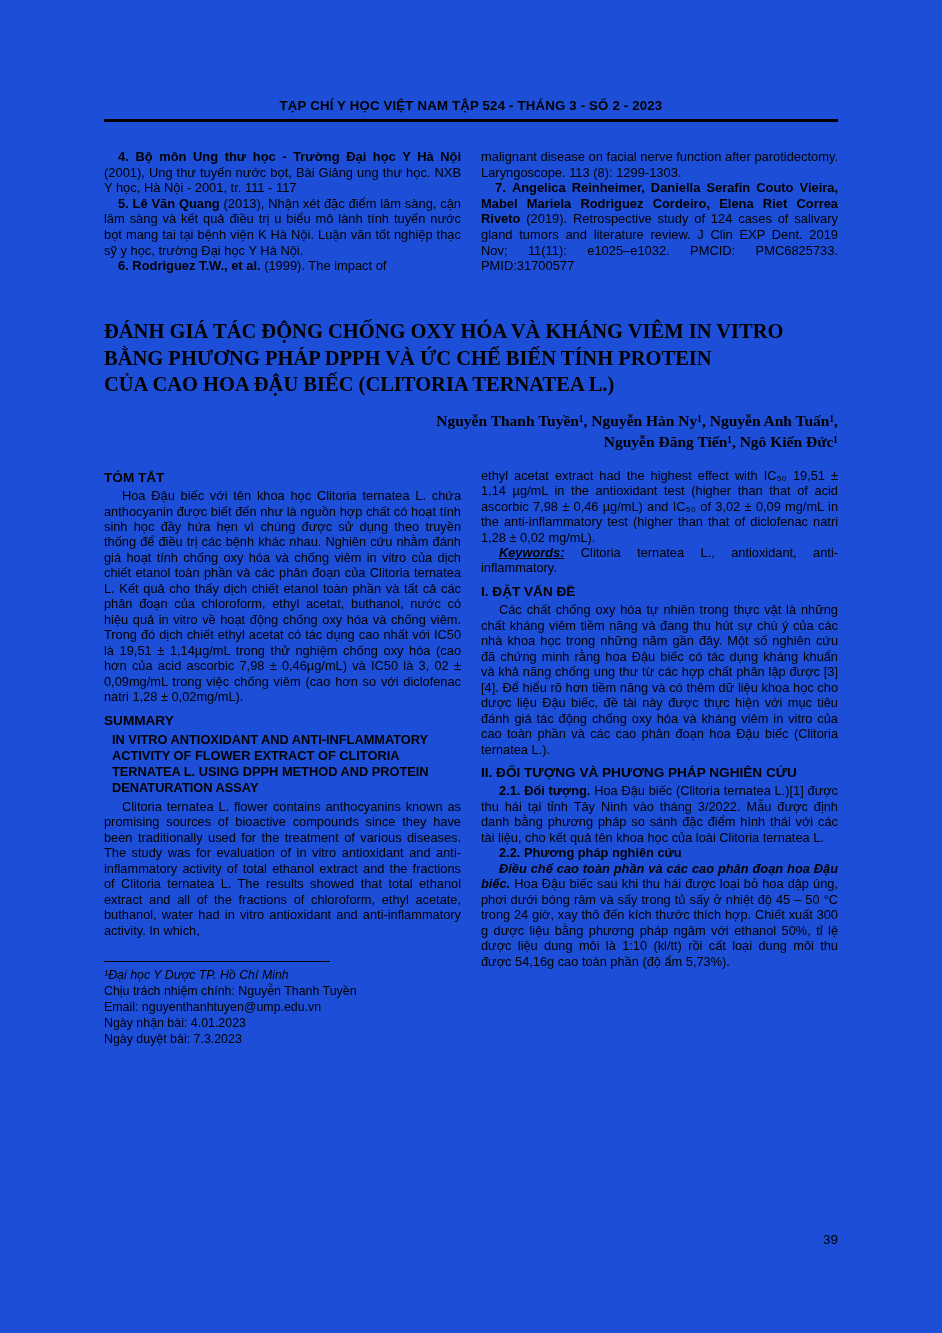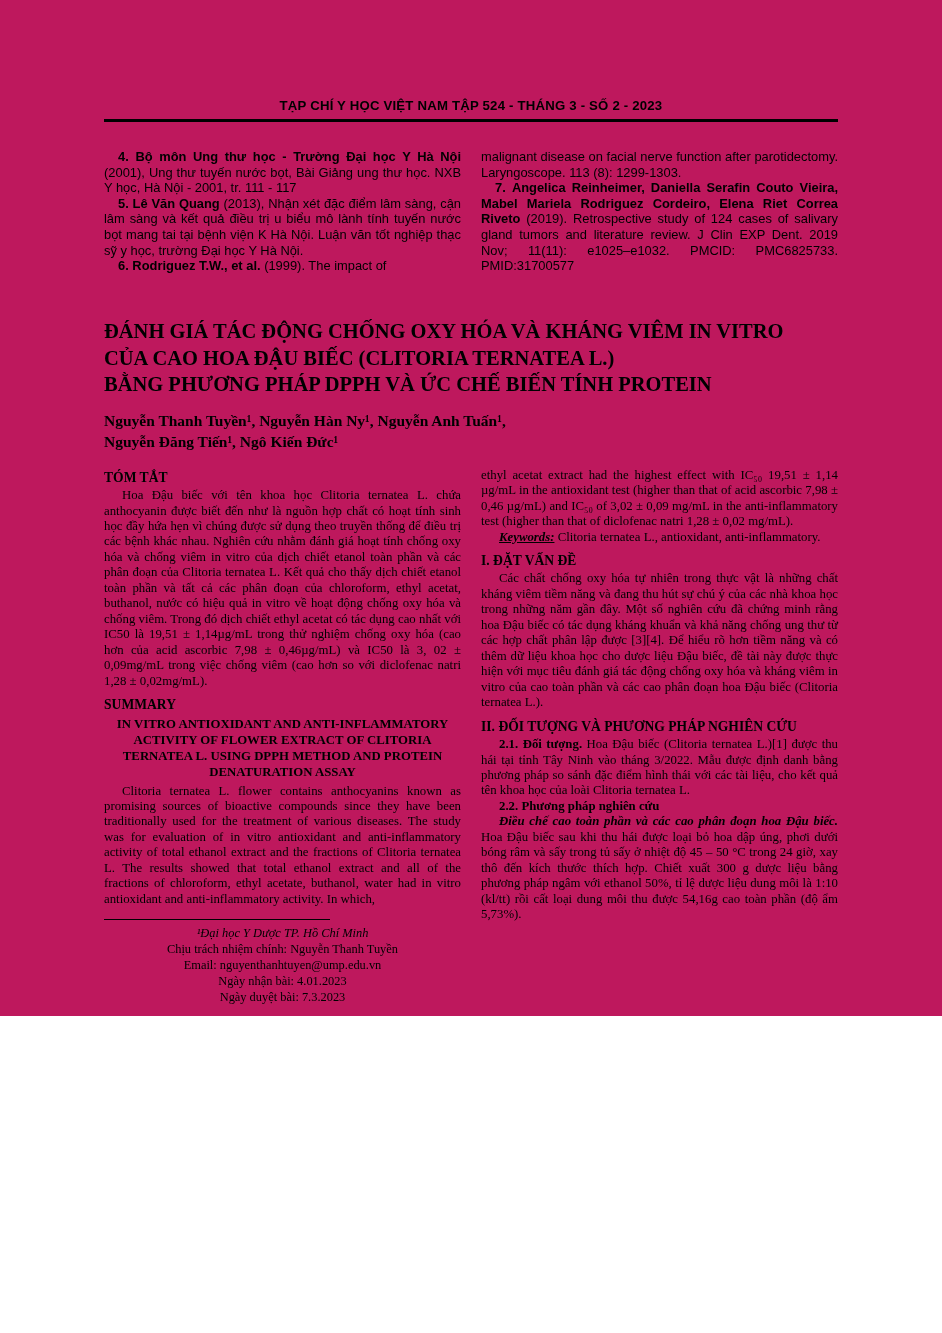--- a/index.html
+++ b/index.html
@@ -1,20 +1,20 @@
 <!DOCTYPE html>
 <html><head>
 <meta charset="utf-8">
 <style>
   * { margin:0; padding:0; box-sizing:border-box; }
   html, body { background:#ffffff; }
   .page {
     position:relative;
-    width:942px; height:1016px;
-    background:#be185d;
+    width:942px; height:1333px;
+    background:#1d4ed8;
     color:#000;
     font-family:"Liberation Sans","DejaVu Sans",sans-serif;
     padding:98px 104px 0 104px;
     overflow:hidden;
   }
   .journal-header {
     text-align:center;
     font-weight:bold;
     font-size:13.2px;
     letter-spacing:.2px;
@@ -34,53 +34,52 @@
   .bi { font-weight:bold; font-style:italic; }
   .article-title {
     margin-top:44px;
     text-align:left;
     font-family:"Liberation Serif","DejaVu Serif",serif;
     font-size:20.5px; font-weight:bold; line-height:1.3;
   }
   .article-title span { display:block; }
   .authors {
     margin-top:13px;
-    text-align:left;
+    text-align:right;
     font-family:"Liberation Serif","DejaVu Serif",serif;
     font-size:15.5px; font-weight:bold; line-height:1.35;
   }
   .authors span { display:block; }
   .body-cols {
     display:flex; gap:20px;
     margin-top:15px;
     font-size:12.8px; line-height:1.21;
     text-align:justify;
-    font-family:Liberation Serif, serif;
   }
   .body-col { flex:1; min-width:0; }
   .sec-h {
     font-weight:bold;
     font-size:13.6px;
     margin:8px 0 2px;
     text-align:left;
   }
   .sec-h.first { margin-top:2px; }
   .para { text-indent:18px; }
   .para.no-indent { text-indent:0; }
   .en-title {
     font-weight:bold;
-    text-align:center;
+    text-align:left;
     margin:3px 8px 3px;
     line-height:1.25;
   }
   .kw { font-weight:bold; font-style:italic; text-decoration:underline; }
   .footnote {
-    margin-top:12px;
+    margin-top:23px;
     font-size:12.4px; line-height:1.28;
-    text-align:center;
+    text-align:left;
   }
   .fn-rule { width:226px; border-top:1.5px solid #000; margin:4px 0 6px; }
   .fn-affil { font-style:italic; }
   .page-number {
     position:absolute;
     top:1232px; right:104px;
     font-size:13.5px;
   }
 </style>
 </head>
@@ -99,22 +98,22 @@
       <p class="ref"><span class="b">6.</span> <span class="b">Rodriguez T.W., et al.</span><span> (1999). The impact of</span></p>
     </div>
     <div class="ref-col">
       <p class="ref-cont">malignant disease on facial nerve function after parotidectomy. Laryngoscope. 113 (8): 1299-1303.</p>
       <p class="ref"><span class="b">7.</span> <span class="b">Angelica Reinheimer, Daniella Serafin Couto Vieira, Mabel Mariela Rodriguez Cordeiro, Elena Riet Correa Riveto</span><span> (2019). Retrospective study of 124 cases of salivary gland tumors and literature review. J Clin EXP Dent. 2019 Nov; 11(11): e1025–e1032. PMCID: PMC6825733. PMID:31700577</span></p>
     </div>
   </section>
 
   <h1 class="article-title">
     <span>ĐÁNH GIÁ TÁC ĐỘNG CHỐNG OXY HÓA VÀ KHÁNG VIÊM IN VITRO</span>
+    <span>BẰNG PHƯƠNG PHÁP DPPH VÀ ỨC CHẾ BIẾN TÍNH PROTEIN</span>
     <span>CỦA CAO HOA ĐẬU BIẾC (CLITORIA TERNATEA L.)</span>
-    <span>BẰNG PHƯƠNG PHÁP DPPH VÀ ỨC CHẾ BIẾN TÍNH PROTEIN</span>
   </h1>
 
   <div class="authors">
     <span>Nguyễn Thanh Tuyền¹, Nguyễn Hàn Ny¹, Nguyễn Anh Tuấn¹,</span>
     <span>Nguyễn Đăng Tiến¹, Ngô Kiến Đức¹</span>
   </div>
 
   <div class="body-cols">
 
     <div class="body-col">

